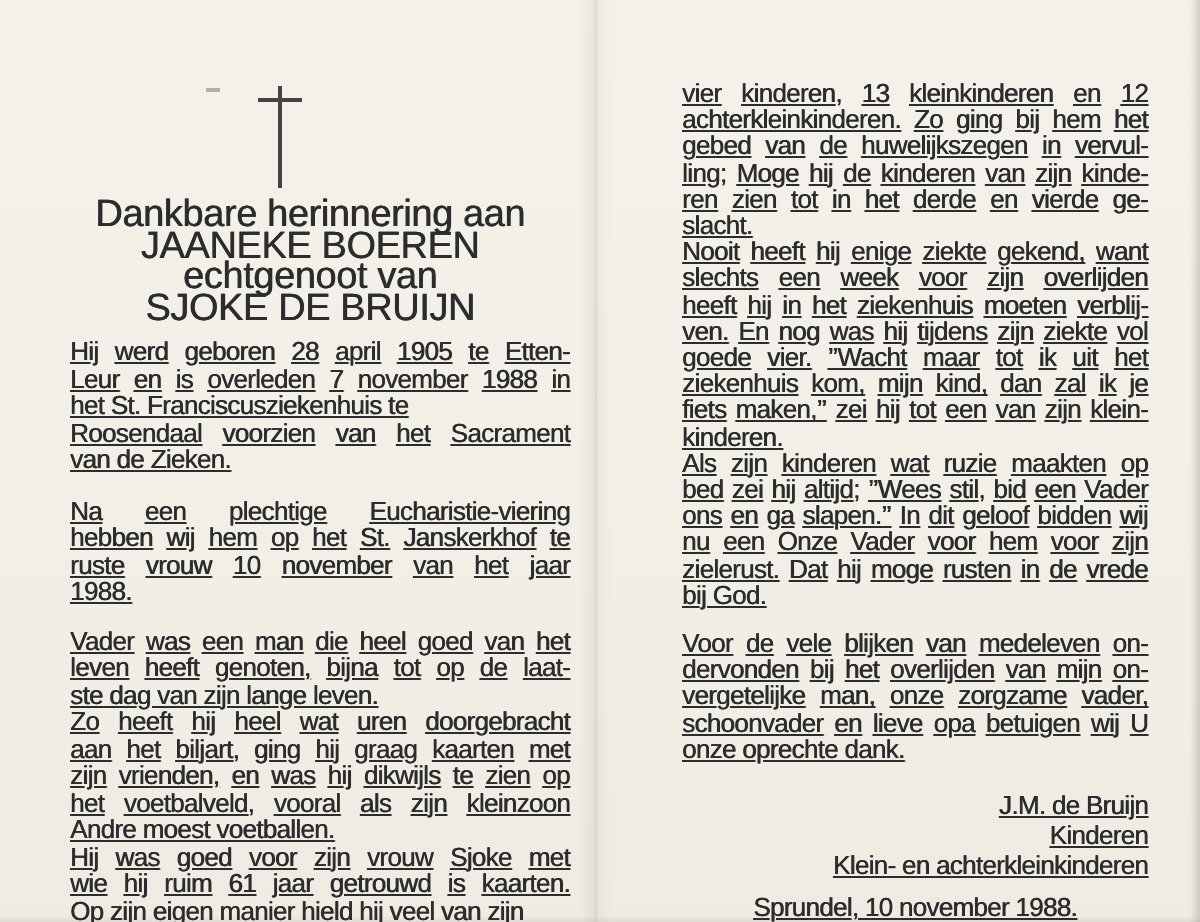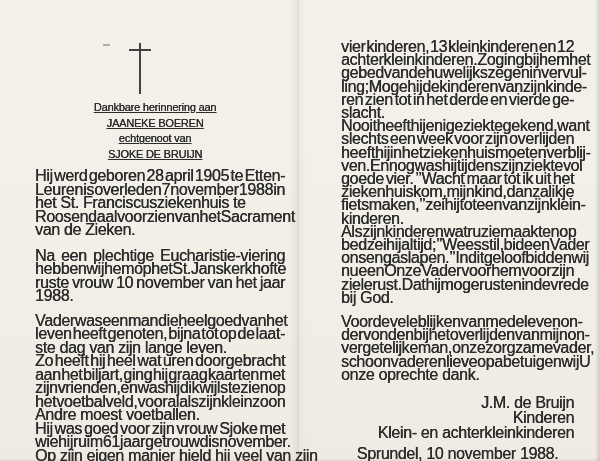--- a/index.html
+++ b/index.html
@@ -27,24 +27,24 @@
     background:linear-gradient(180deg,rgba(0,0,0,0),rgba(90,85,70,0.10));
   }
   
   .cross{position:absolute;left:129px;top:43px;width:22px;height:51px;}
   .cross .v{position:absolute;left:10.4px;top:0;width:1.6px;height:51px;background:#424242;}
   .cross .h{position:absolute;left:0;top:6px;width:22px;height:1.7px;background:#424242;}
   .speck{position:absolute;left:103px;top:44px;width:7px;height:1.6px;background:#8f8c85;opacity:.65;}
 
   .header{
     position:absolute;left:30px;top:100px;width:250px;
-    text-align:center;font-size:11px;line-height:15.7px;letter-spacing:-0.2px;text-decoration:underline;
-  }
-
-  .col{position:absolute;font-size:16px;letter-spacing:-0.35px;}
+    text-align:center;font-size:19px;line-height:15.7px;letter-spacing:-0.2px;
+  }
+
+  .col{position:absolute;font-size:13px;letter-spacing:-0.35px;text-decoration:underline;}
   .col-left{left:35px;top:169px;width:250px;line-height:13.5px;}
   .col-right{left:341px;top:40px;width:233px;line-height:13.2px;}
 
   .line{white-space:nowrap;}
   .line.just{display:flex;justify-content:space-between;}
   .line.just span{flex:0 0 auto;}
 
   .para{margin:0;}
   .gap-a{margin-top:12px;}
   .gap-b{margin-top:11px;}
@@ -209,21 +209,21 @@
             <span>met</span>
           </div>
           <div class="line just">
             <span>wie</span>
             <span>hij</span>
             <span>ruim</span>
             <span>61</span>
             <span>jaar</span>
             <span>getrouwd</span>
             <span>is</span>
-            <span>november.</span>
+            <span>kaarten.</span>
           </div>
           <div class="line ragged">Op zijn eigen manier hield hij veel van zijn</div>
         </div>
     </div>
   </div>
 
   <div>
     <div class="col col-right">
       <div class="para">
           <div class="line just">

